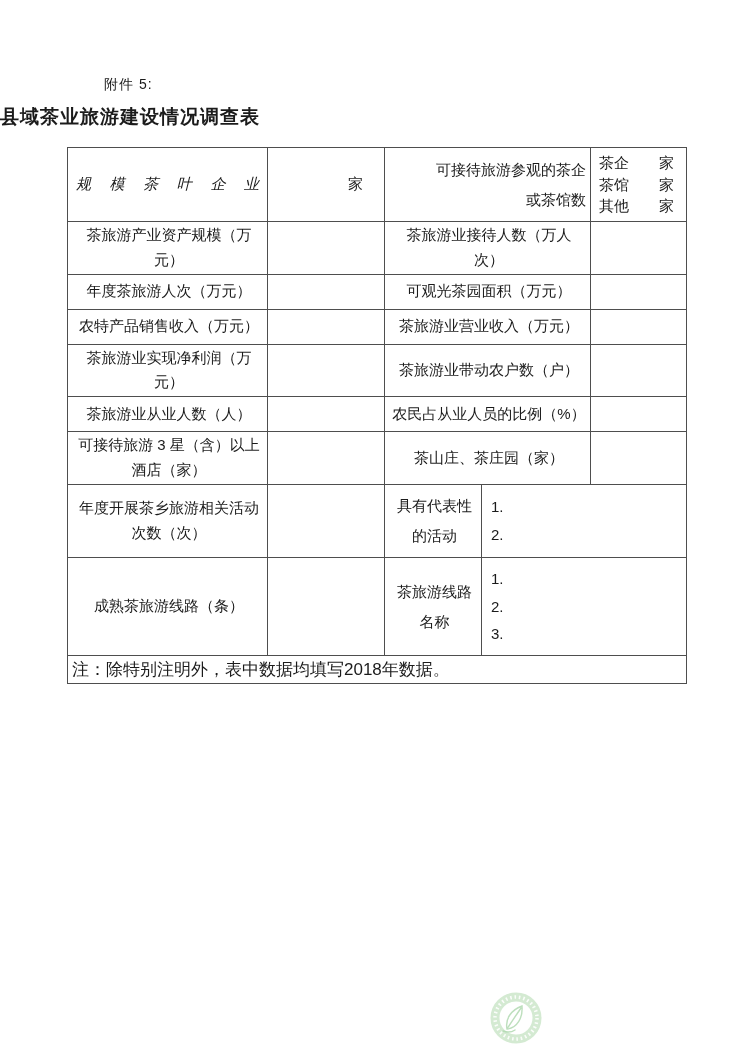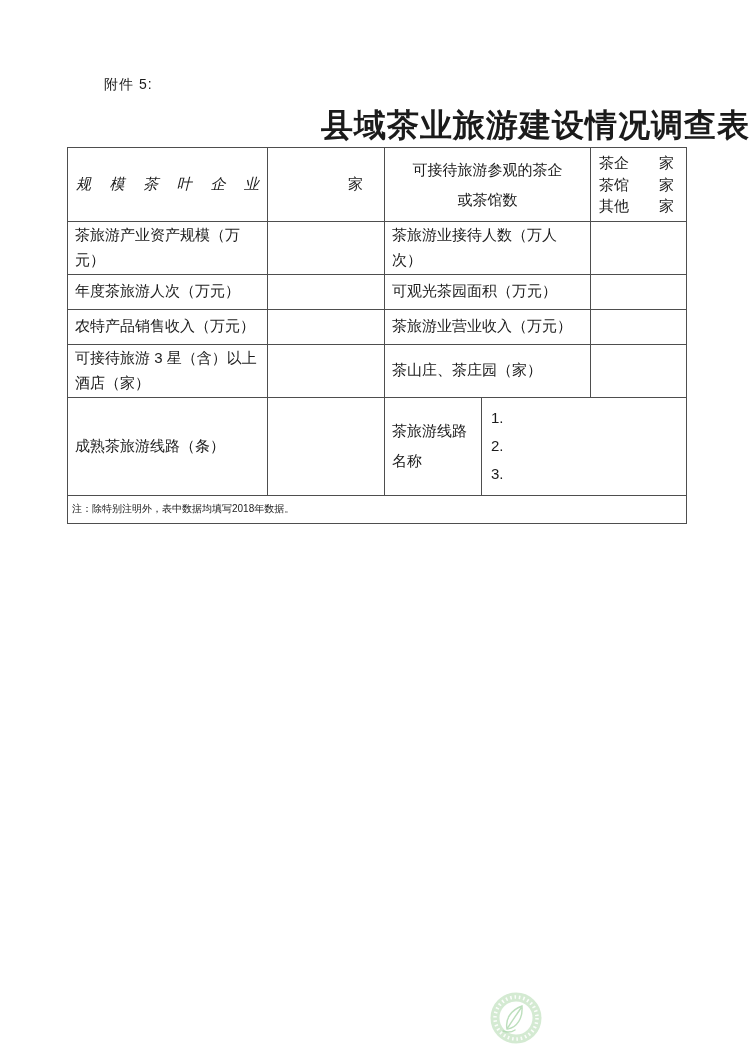--- a/index.html
+++ b/index.html
@@ -26,22 +26,22 @@
     font-size: 14px;
     letter-spacing: 1px;
   }
 
   .title {
     position: absolute;
     left: 0;
     top: 104px;
     width: 100%;
     margin: 0;
-    text-align: right;
-    font-size: 32px;
+    text-align: left;
+    font-size: 19px;
     font-weight: bold;
     letter-spacing: 1px;
   }
 
   table.survey {
     position: absolute;
     left: 67px;
     top: 147px;
     width: 619px;
     border-collapse: collapse;
@@ -63,22 +63,22 @@
   tr.r4  td { height: 35px; }
   tr.r5  td { height: 35px; }
   tr.r6  td { height: 35px; }
   tr.r7  td { height: 35px; }
   tr.r8  td { height: 53px; }
   tr.r9  td { height: 72px; }
   tr.r10 td { height: 97px; }
   tr.r11 td { height: 73px; }
   tr.r12 td { height: 28px; }
 
-  .cell-left   { text-align: left; padding-left: 7px !important; line-height: 1.65; }
-  .cell-center { text-align: center; }
+  .cell-left   { text-align: center; padding-left: 7px !important; line-height: 1.65; }
+  .cell-center { text-align: right; }
   .pre         { white-space: pre-line; }
   .lh-tall     { line-height: 2.0; }
 
   .cell-justify {
     text-align: justify;
     text-align-last: justify;
     padding: 0 8px !important;
     font-style: italic;
   }
 
@@ -108,21 +108,21 @@
     justify-content: space-evenly;
     padding: 2px 6px 2px 9px;
   }
   .list.h72 { height: 72px; }
   .list.h97 { height: 97px; }
   .list-item { line-height: 18px; text-align: left; }
 
   .note-cell {
     text-align: left;
     padding-left: 4px !important;
-    font-size: 10px;
+    font-size: 17px;
   }
 
   .watermark {
     position: absolute;
     left: 489px;
     top: 991px;
     width: 54px;
     height: 54px;
     opacity: 0.85;
   }
@@ -183,28 +183,53 @@
       <td></td>
       <td colspan="2" class="cell-left">可观光茶园面积（万元）</td>
       <td></td>
     </tr>
     <tr class="r5">
       <td class="cell-left">农特产品销售收入（万元）</td>
       <td></td>
       <td colspan="2" class="cell-left">茶旅游业营业收入（万元）</td>
       <td></td>
     </tr>
+    <tr class="r6">
+      <td class="cell-left">茶旅游业实现净利润（万元）</td>
+      <td></td>
+      <td colspan="2" class="cell-left">茶旅游业带动农户数（户）</td>
+      <td></td>
+    </tr>
+    <tr class="r7">
+      <td class="cell-left">茶旅游业从业人数（人）</td>
+      <td></td>
+      <td colspan="2" class="cell-left">农民占从业人员的比例（%）</td>
+      <td></td>
+    </tr>
     <tr class="r8">
       <td class="cell-left pre">可接待旅游 3 星（含）以上
 酒店（家）</td>
       <td></td>
       <td colspan="2" class="cell-left">茶山庄、茶庄园（家）</td>
       <td></td>
     </tr>
 
+    <tr class="r9">
+      <td class="cell-left pre">年度开展茶乡旅游相关活动
+次数（次）</td>
+      <td></td>
+      <td class="cell-left pre lh-tall">具有代表性
+的活动</td>
+      <td colspan="2" class="list-cell">
+        <div class="list h72">
+          <div class="list-item">1.</div>
+          <div class="list-item">2.</div>
+        </div>
+      </td>
+    </tr>
 
     <tr class="r10">
       <td class="cell-left">成熟茶旅游线路（条）</td>
       <td></td>
       <td class="cell-left pre lh-tall">茶旅游线路
 名称</td>
       <td colspan="2" class="list-cell">
         <div class="list h97">
           <div class="list-item">1.</div>
           <div class="list-item">2.</div>

